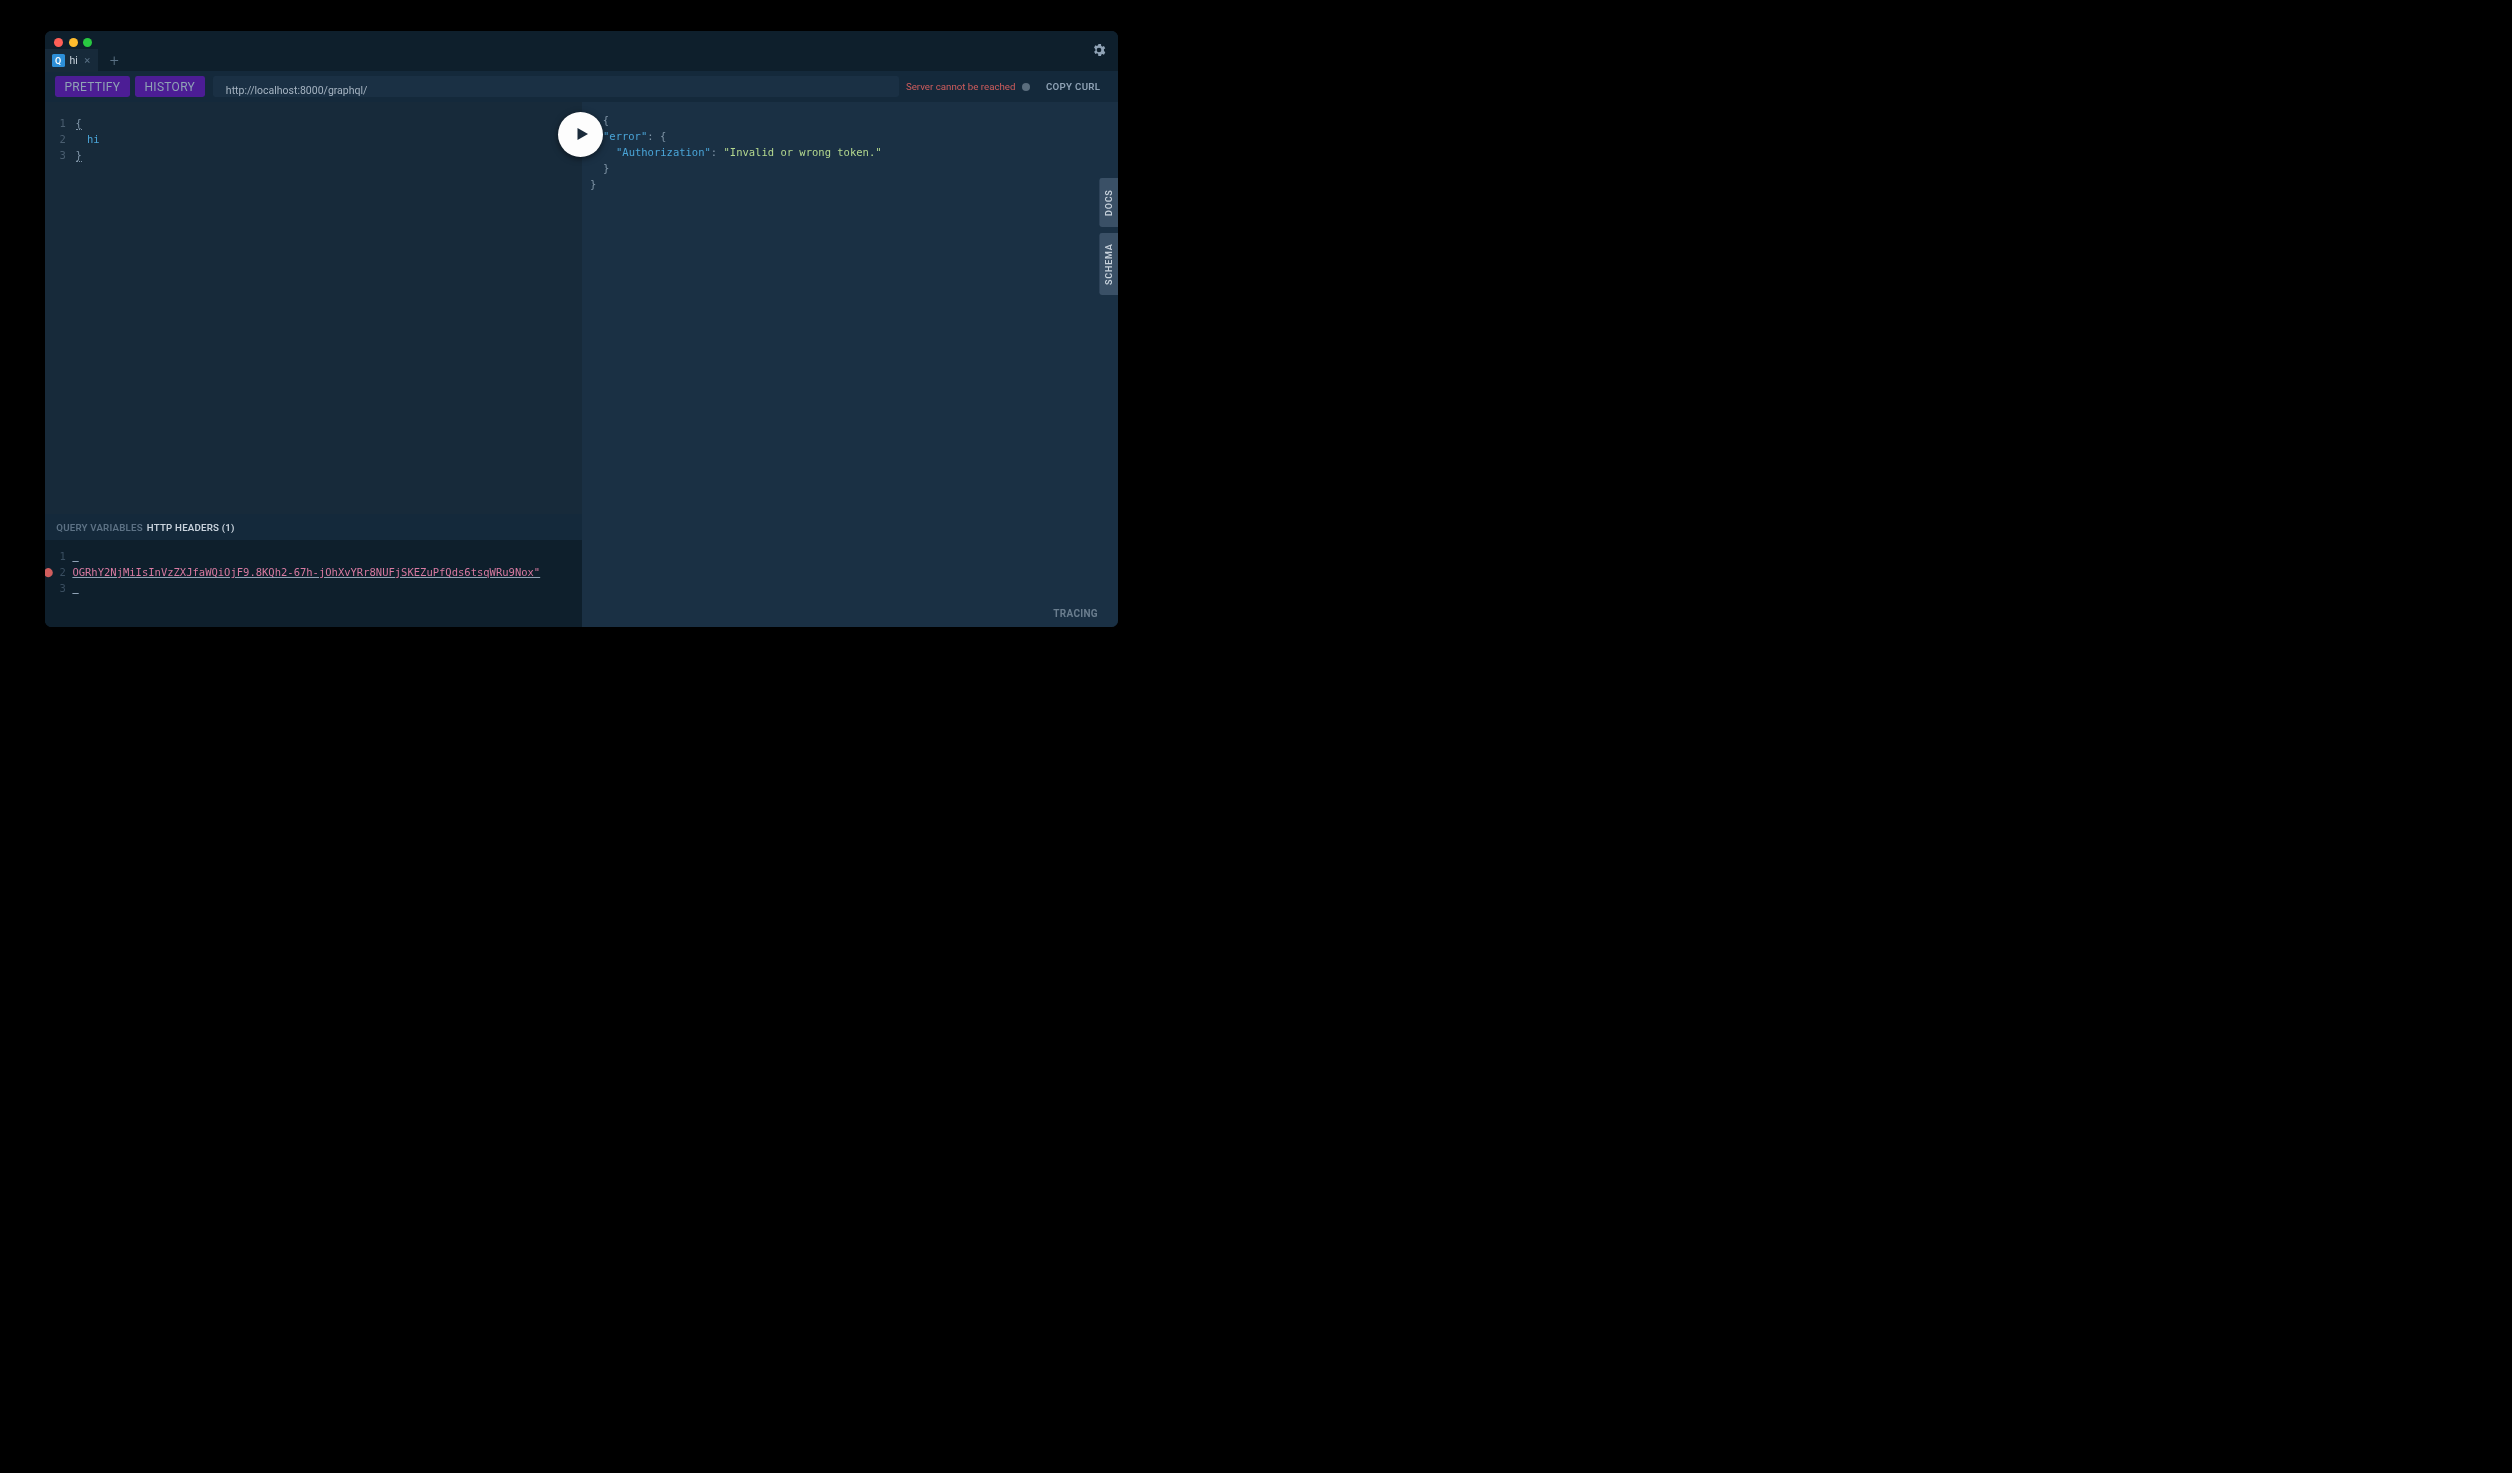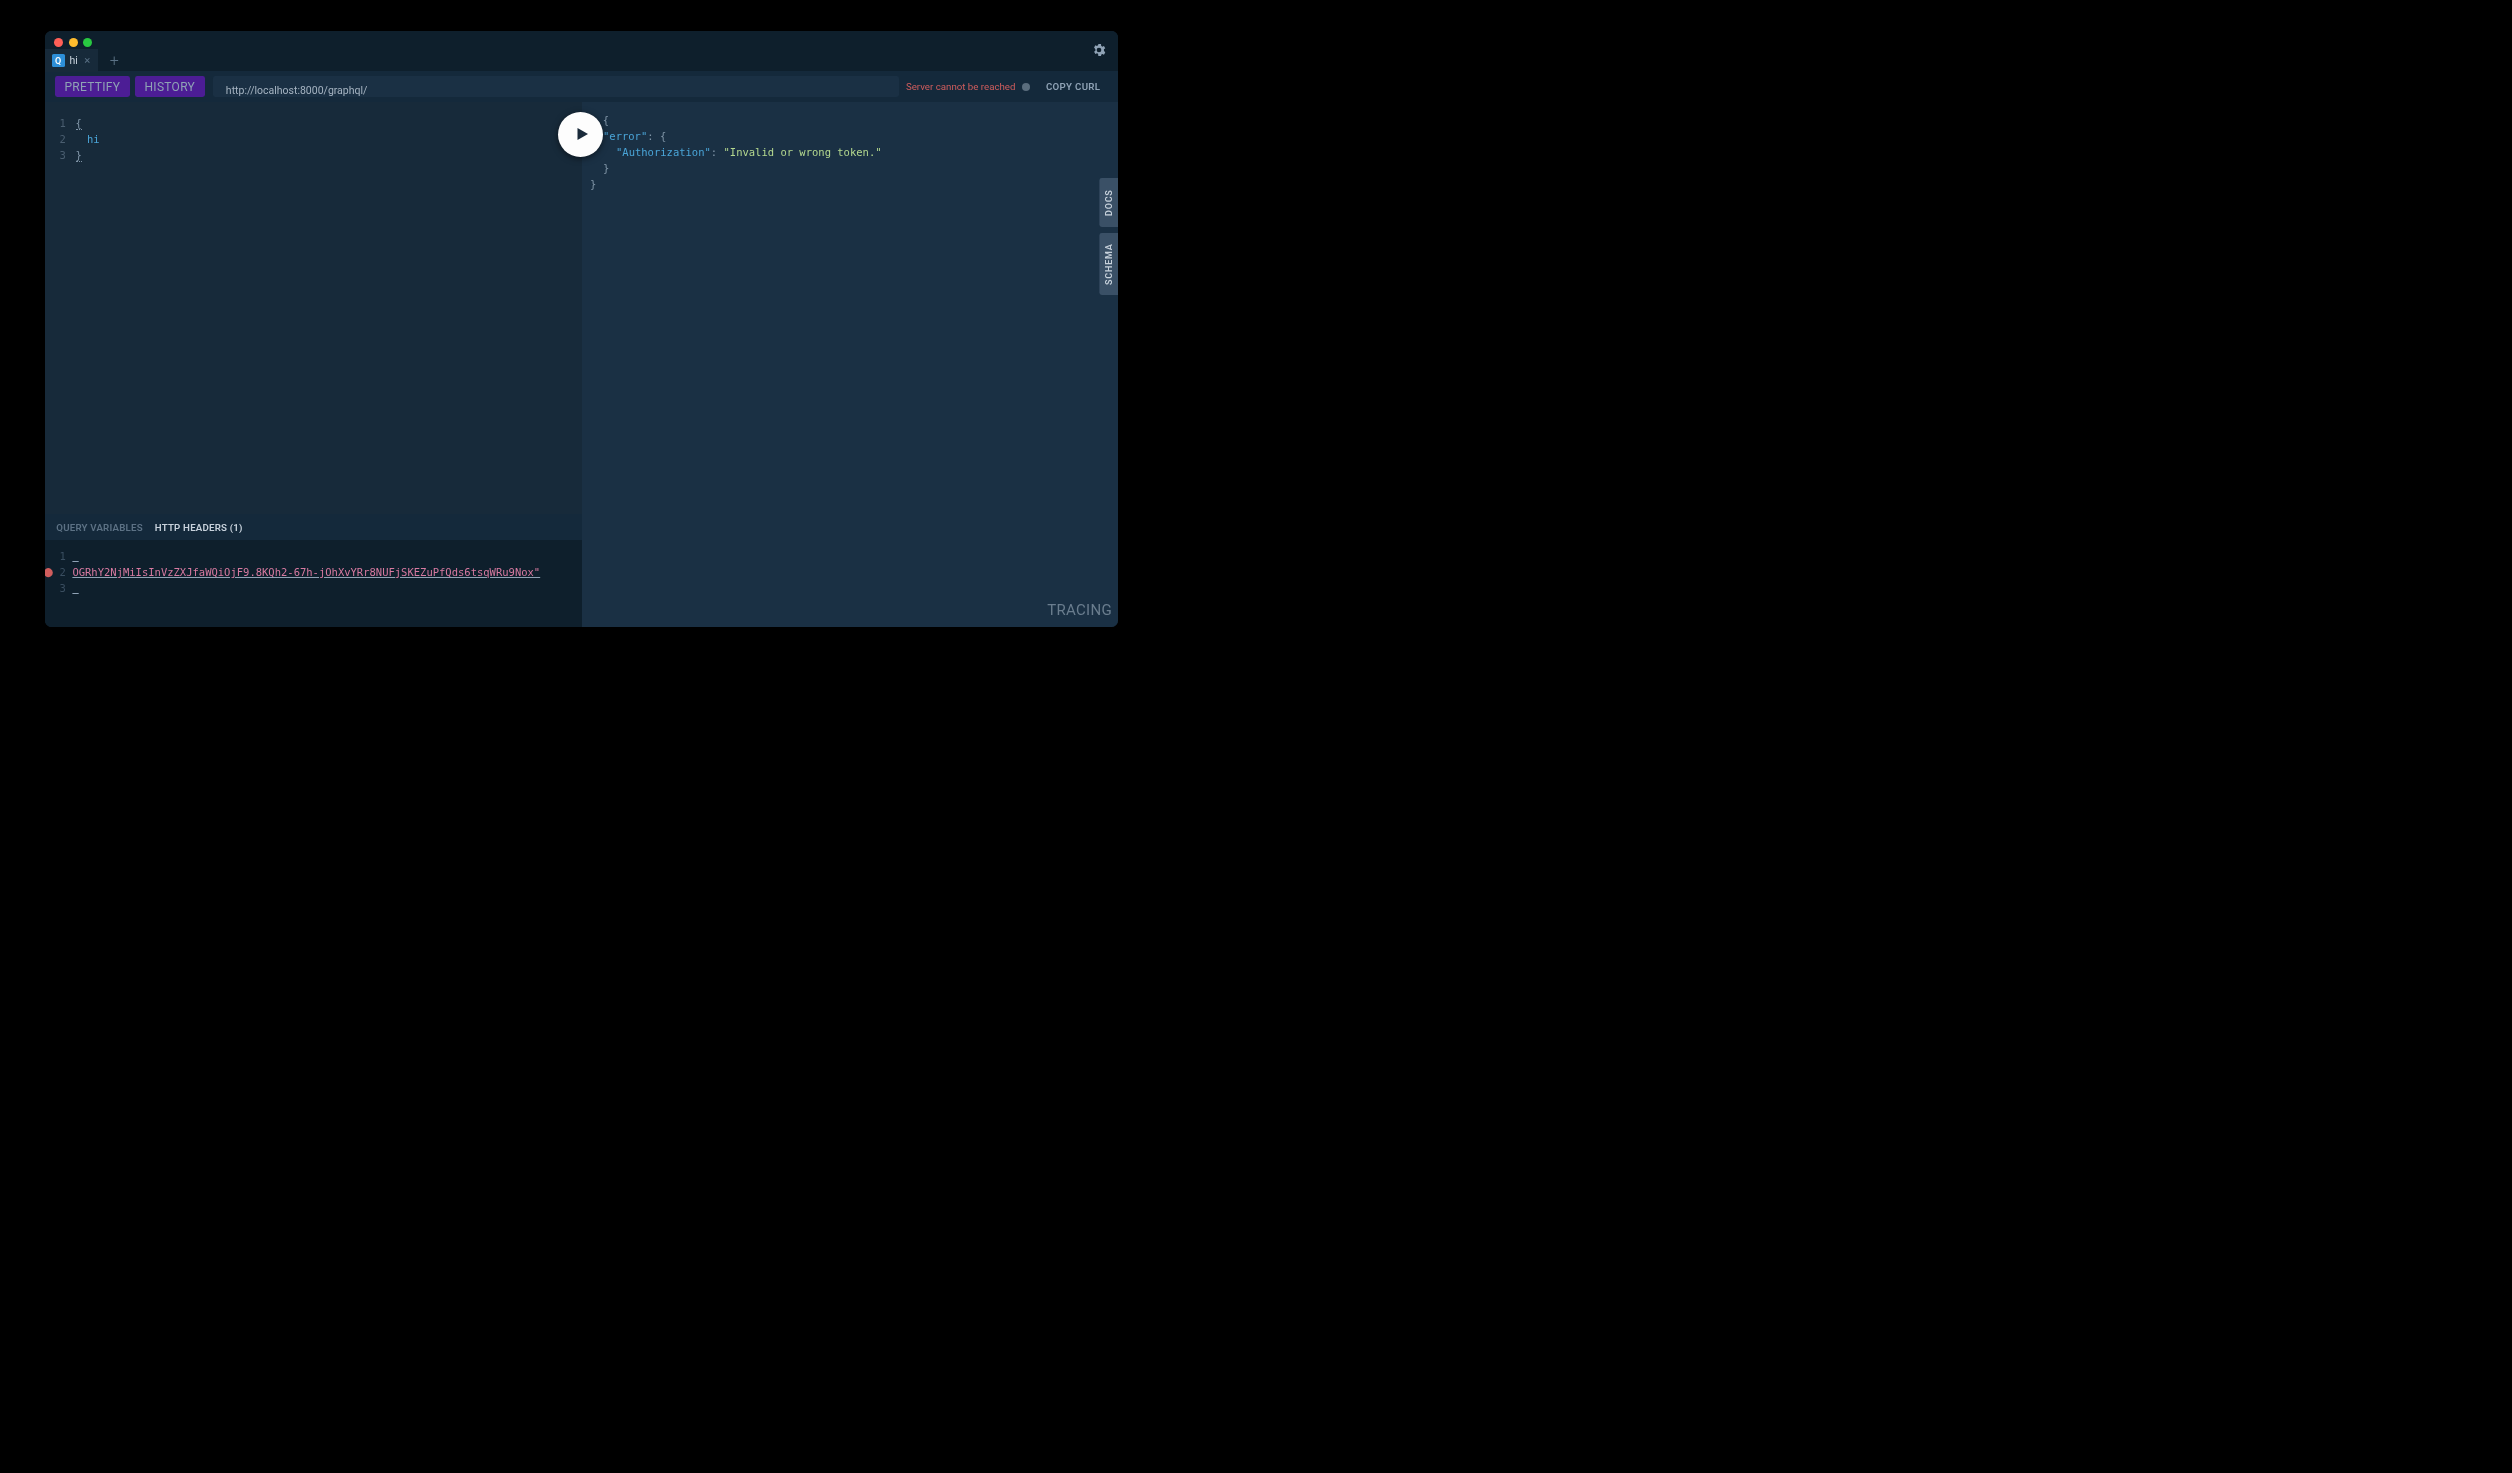--- a/index.html
+++ b/index.html
@@ -186,21 +186,21 @@
   .gutter div { padding-right: 6.5px; }
   .code { flex: 1; padding-left: 3.2px; }
   .code .brace { color: #7f94a6; border-bottom: 0.8px dotted #7f94a6; }
   .code .field { color: #4aa5d8; padding-left: 11.3px; }
   
   .bottom-tabs {
     height: 26px;
     display: flex;
     align-items: center;
     padding: 0 11.3px;
-    gap: 12px;
+    gap: 4px;
     font-size: 9.7px;
     font-weight: 600;
     letter-spacing: 0.2px;
     background: #14293b;
   }
   .bottom-tabs .bt-inactive { color: #5d7285; }
   .bottom-tabs .bt-active { color: #c8d2dc; }
   .headers-editor {
     height: 87px;
     background: #0e1f2c;
@@ -266,23 +266,23 @@
     display: flex;
     align-items: center;
     justify-content: center;
     border-radius: 0 2.4px 2.4px 0;
   }
   .side-tab.docs { top: 76px; height: 49px; }
   .side-tab.schema { top: 131px; height: 62px; }
   
   .footer-right {
     position: absolute;
-    right: 6px; bottom: 8px;
-    font-size: 15px;
-    font-weight: 400;
+    right: 20px; bottom: 8px;
+    font-size: 10px;
+    font-weight: 700;
     letter-spacing: 0.3px;
     color: #6a7d8e;
   }
 </style>
 </head>
 <body>
 
 <div class="window">
 
   <div class="titlebar">

